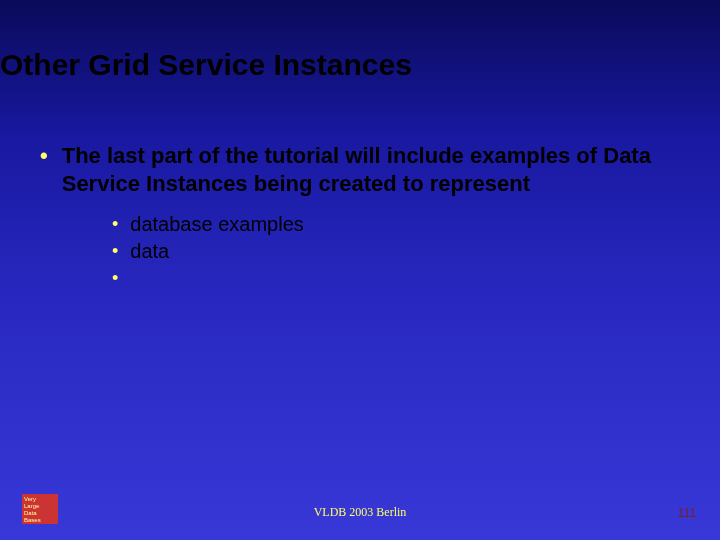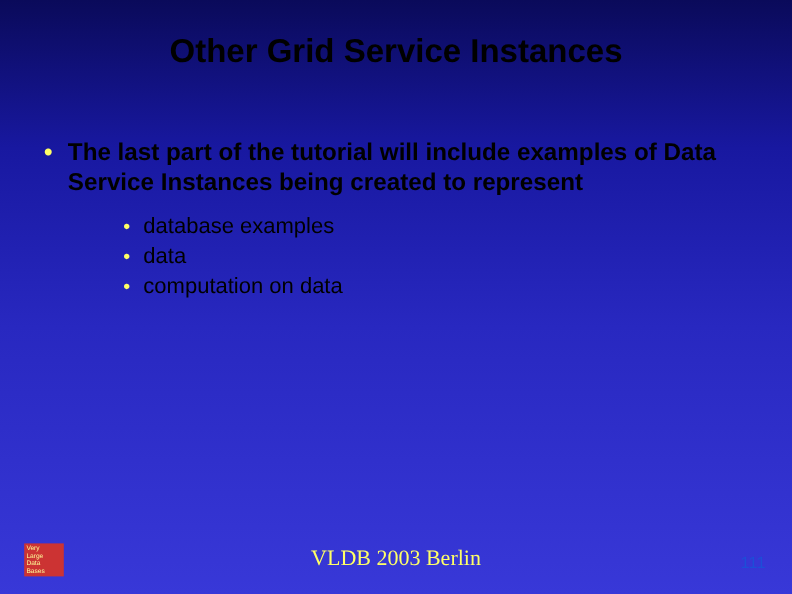--- a/index.html
+++ b/index.html
@@ -4,25 +4,25 @@
 <style>
   * { margin: 0; padding: 0; box-sizing: border-box; }
   html, body { width: 720px; height: 540px; overflow: hidden; }
   body {
     font-family: Arial, Helvetica, sans-serif;
     background: linear-gradient(to bottom, #0a0a5a 0%, #1818a0 25%, #2828c0 55%, #3838d8 100%);
     color: #000;
     position: relative;
   }
   .title {
-    text-align: center;
+    text-align: left;
     font-weight: bold;
     font-size: 30px;
     color: #000;
-    padding-top: 30px;
+    padding-top: 48px;
     padding-bottom: 10px;
   }
   .content {
     padding: 50px 40px 0 40px;
   }
   .main-bullet {
     display: flex;
     align-items: flex-start;
     font-weight: bold;
     font-size: 22px;
@@ -73,29 +73,29 @@
     font-family: Arial, sans-serif;
   }
   .footer-center {
     position: absolute;
     left: 0;
     width: 100%;
     text-align: center;
     bottom: 4px;
     color: #ffff66;
     font-family: "Times New Roman", Times, serif;
-    font-size: 20px;
+    font-size: 12px;
   }
   .page-num {
     position: absolute;
     right: 24px;
     bottom: 4px;
-    color: #1d4ed8;
+    color: #7f1d1d;
     font-family: Liberation Sans, sans-serif;
-    font-size: 15px;
+    font-size: 12px;
   }
 </style>
 </head>
 <body>
 
 <div class="title">Other Grid Service Instances</div>
 
 <div class="content">
   <div class="main-bullet">
     <span class="dot">•</span>
@@ -105,21 +105,20 @@
     <div class="sub-bullet">
       <span class="dot">•</span>
       <span>database examples</span>
     </div>
     <div class="sub-bullet">
       <span class="dot">•</span>
       <span>data</span>
     </div>
     <div class="sub-bullet">
       <span class="dot">•</span>
-      <span>computation on data</span>
     </div>
   </div>
 </div>
 
 <div class="footer">
   <div class="logo">
     <div>Very</div>
     <div>Large</div>
     <div>Data</div>
     <div>Bases</div>

